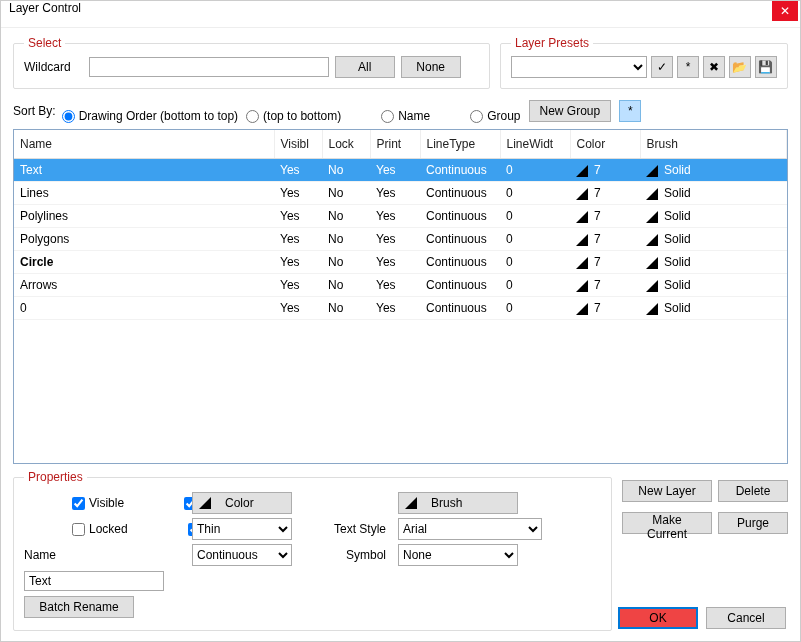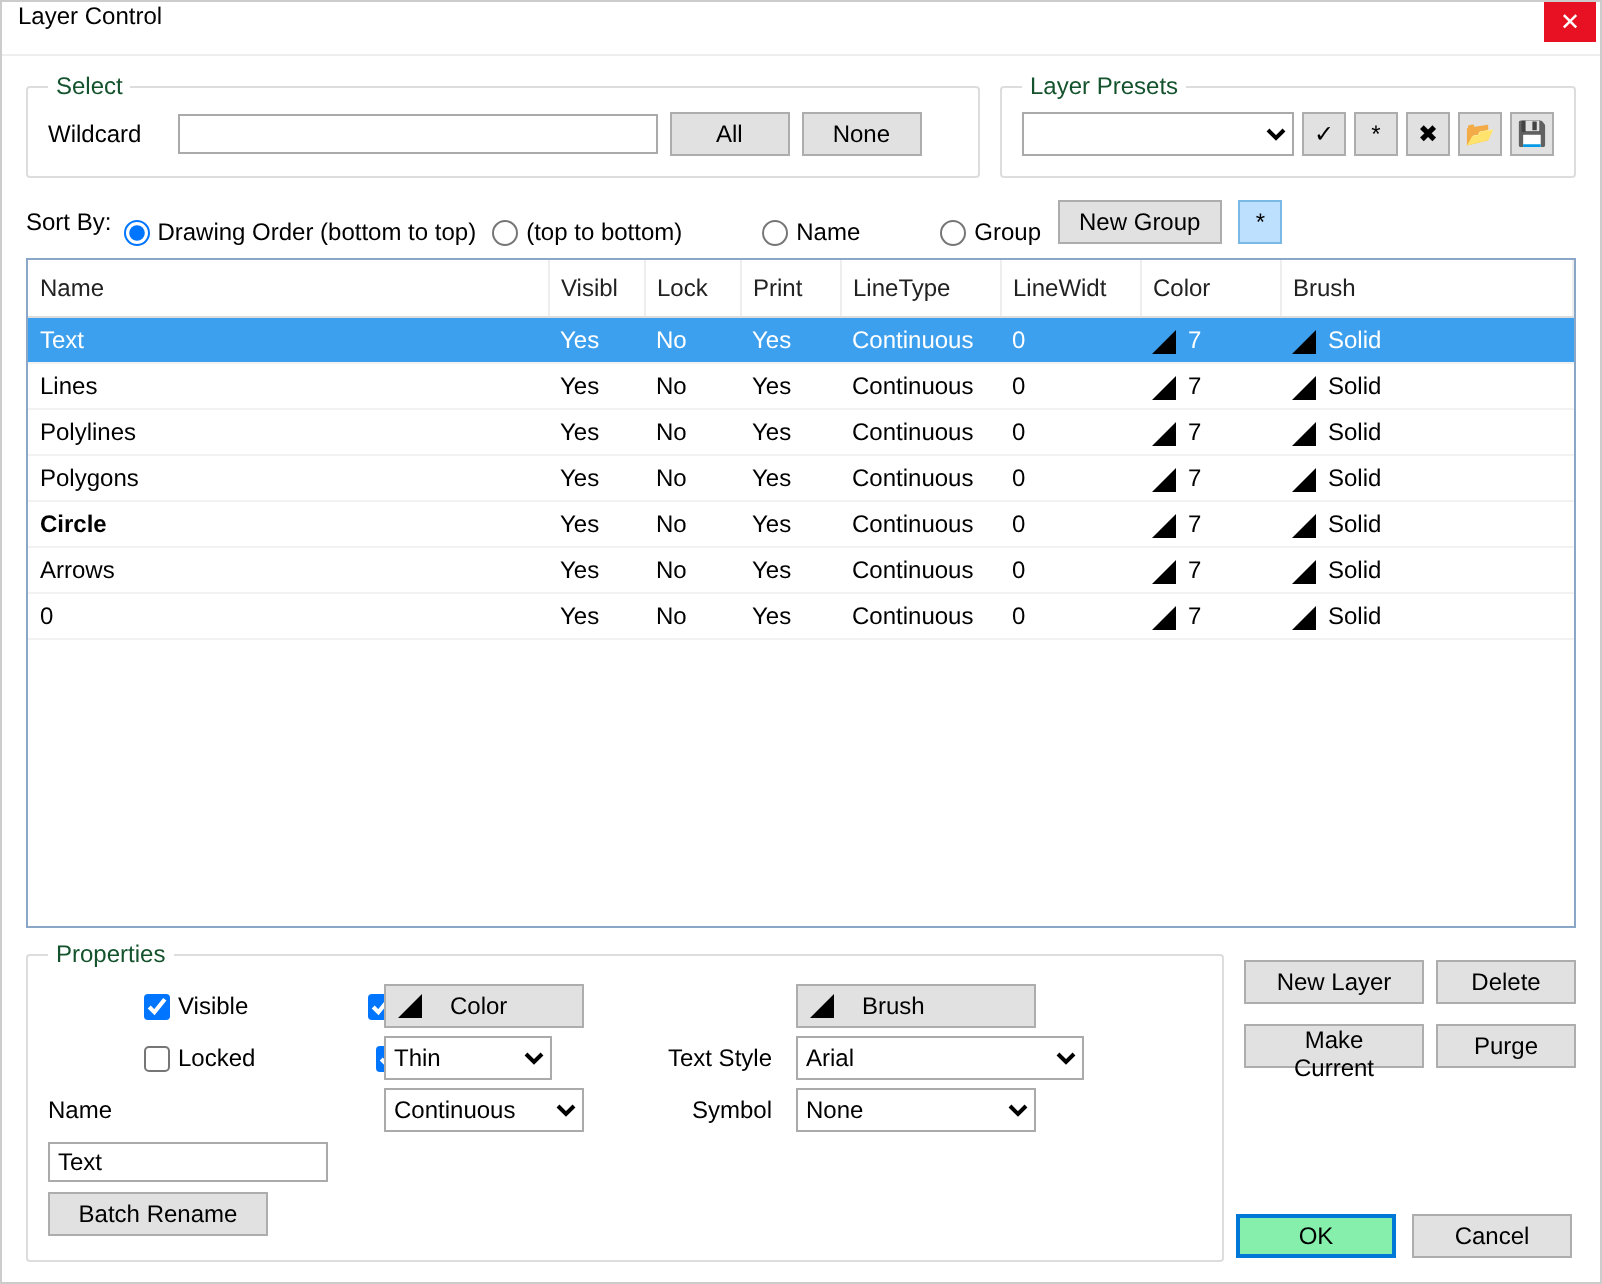--- a/index.html
+++ b/index.html
@@ -49,21 +49,21 @@
     gap: 10px;
   }
   fieldset.panel {
     border: 1px solid #ddd;
     border-radius: 2px;
     margin: 0;
     padding: 6px 10px 10px 10px;
   }
   fieldset.panel > legend {
     padding: 0 4px;
-    color: #14532d;
+    color: #b91c1c;
   }
   .select-panel { flex: 0 0 455px; }
   .presets-panel { flex: 1; }
   .select-row {
     display: flex;
     align-items: center;
     gap: 6px;
   }
   .wildcard-label { margin-right: 12px; }
   input.text {
@@ -80,21 +80,21 @@
     height: 22px;
     min-width: 60px;
     padding: 0 10px;
     font: inherit;
     box-sizing: border-box;
     cursor: default;
   }
   .btn.small { min-width: 22px; width: 22px; padding: 0; display: inline-flex; align-items: center; justify-content: center; }
   .btn.primary {
     border: 2px solid #0078d7;
-    background: #86efac;
+    background: #ef4444;
     min-width: 80px;
   }
   .presets-row { display: flex; align-items: center; gap: 4px; }
   .presets-row select.combo {
     flex: 1;
     height: 22px;
     border: 1px solid #aaa;
     background: #fff;
     font: inherit;
   }
@@ -426,21 +426,21 @@
             <label class="check">
                 <input type="checkbox" id="chk-locked" style="">
                 <span>Locked</span>
               </label>
             <label class="check">
                 <input type="checkbox" id="chk-snappable" checked="" style="">
                 <span>Printable</span>
               </label>
           </div>
           <div>
-            <select class="combo" style="width:84px"><option>Thin</option></select>
+            <select class="combo" style="width:100px"><option>Thin</option></select>
           </div>
           <div class="lbl-right">Text Style</div>
           <div>
             <select class="combo" style="width:144px"><option>Arial</option></select>
           </div>
 
           <div>Name</div>
           <div>
             <select class="combo" style="width:100px"><option>Continuous</option></select>
           </div>

